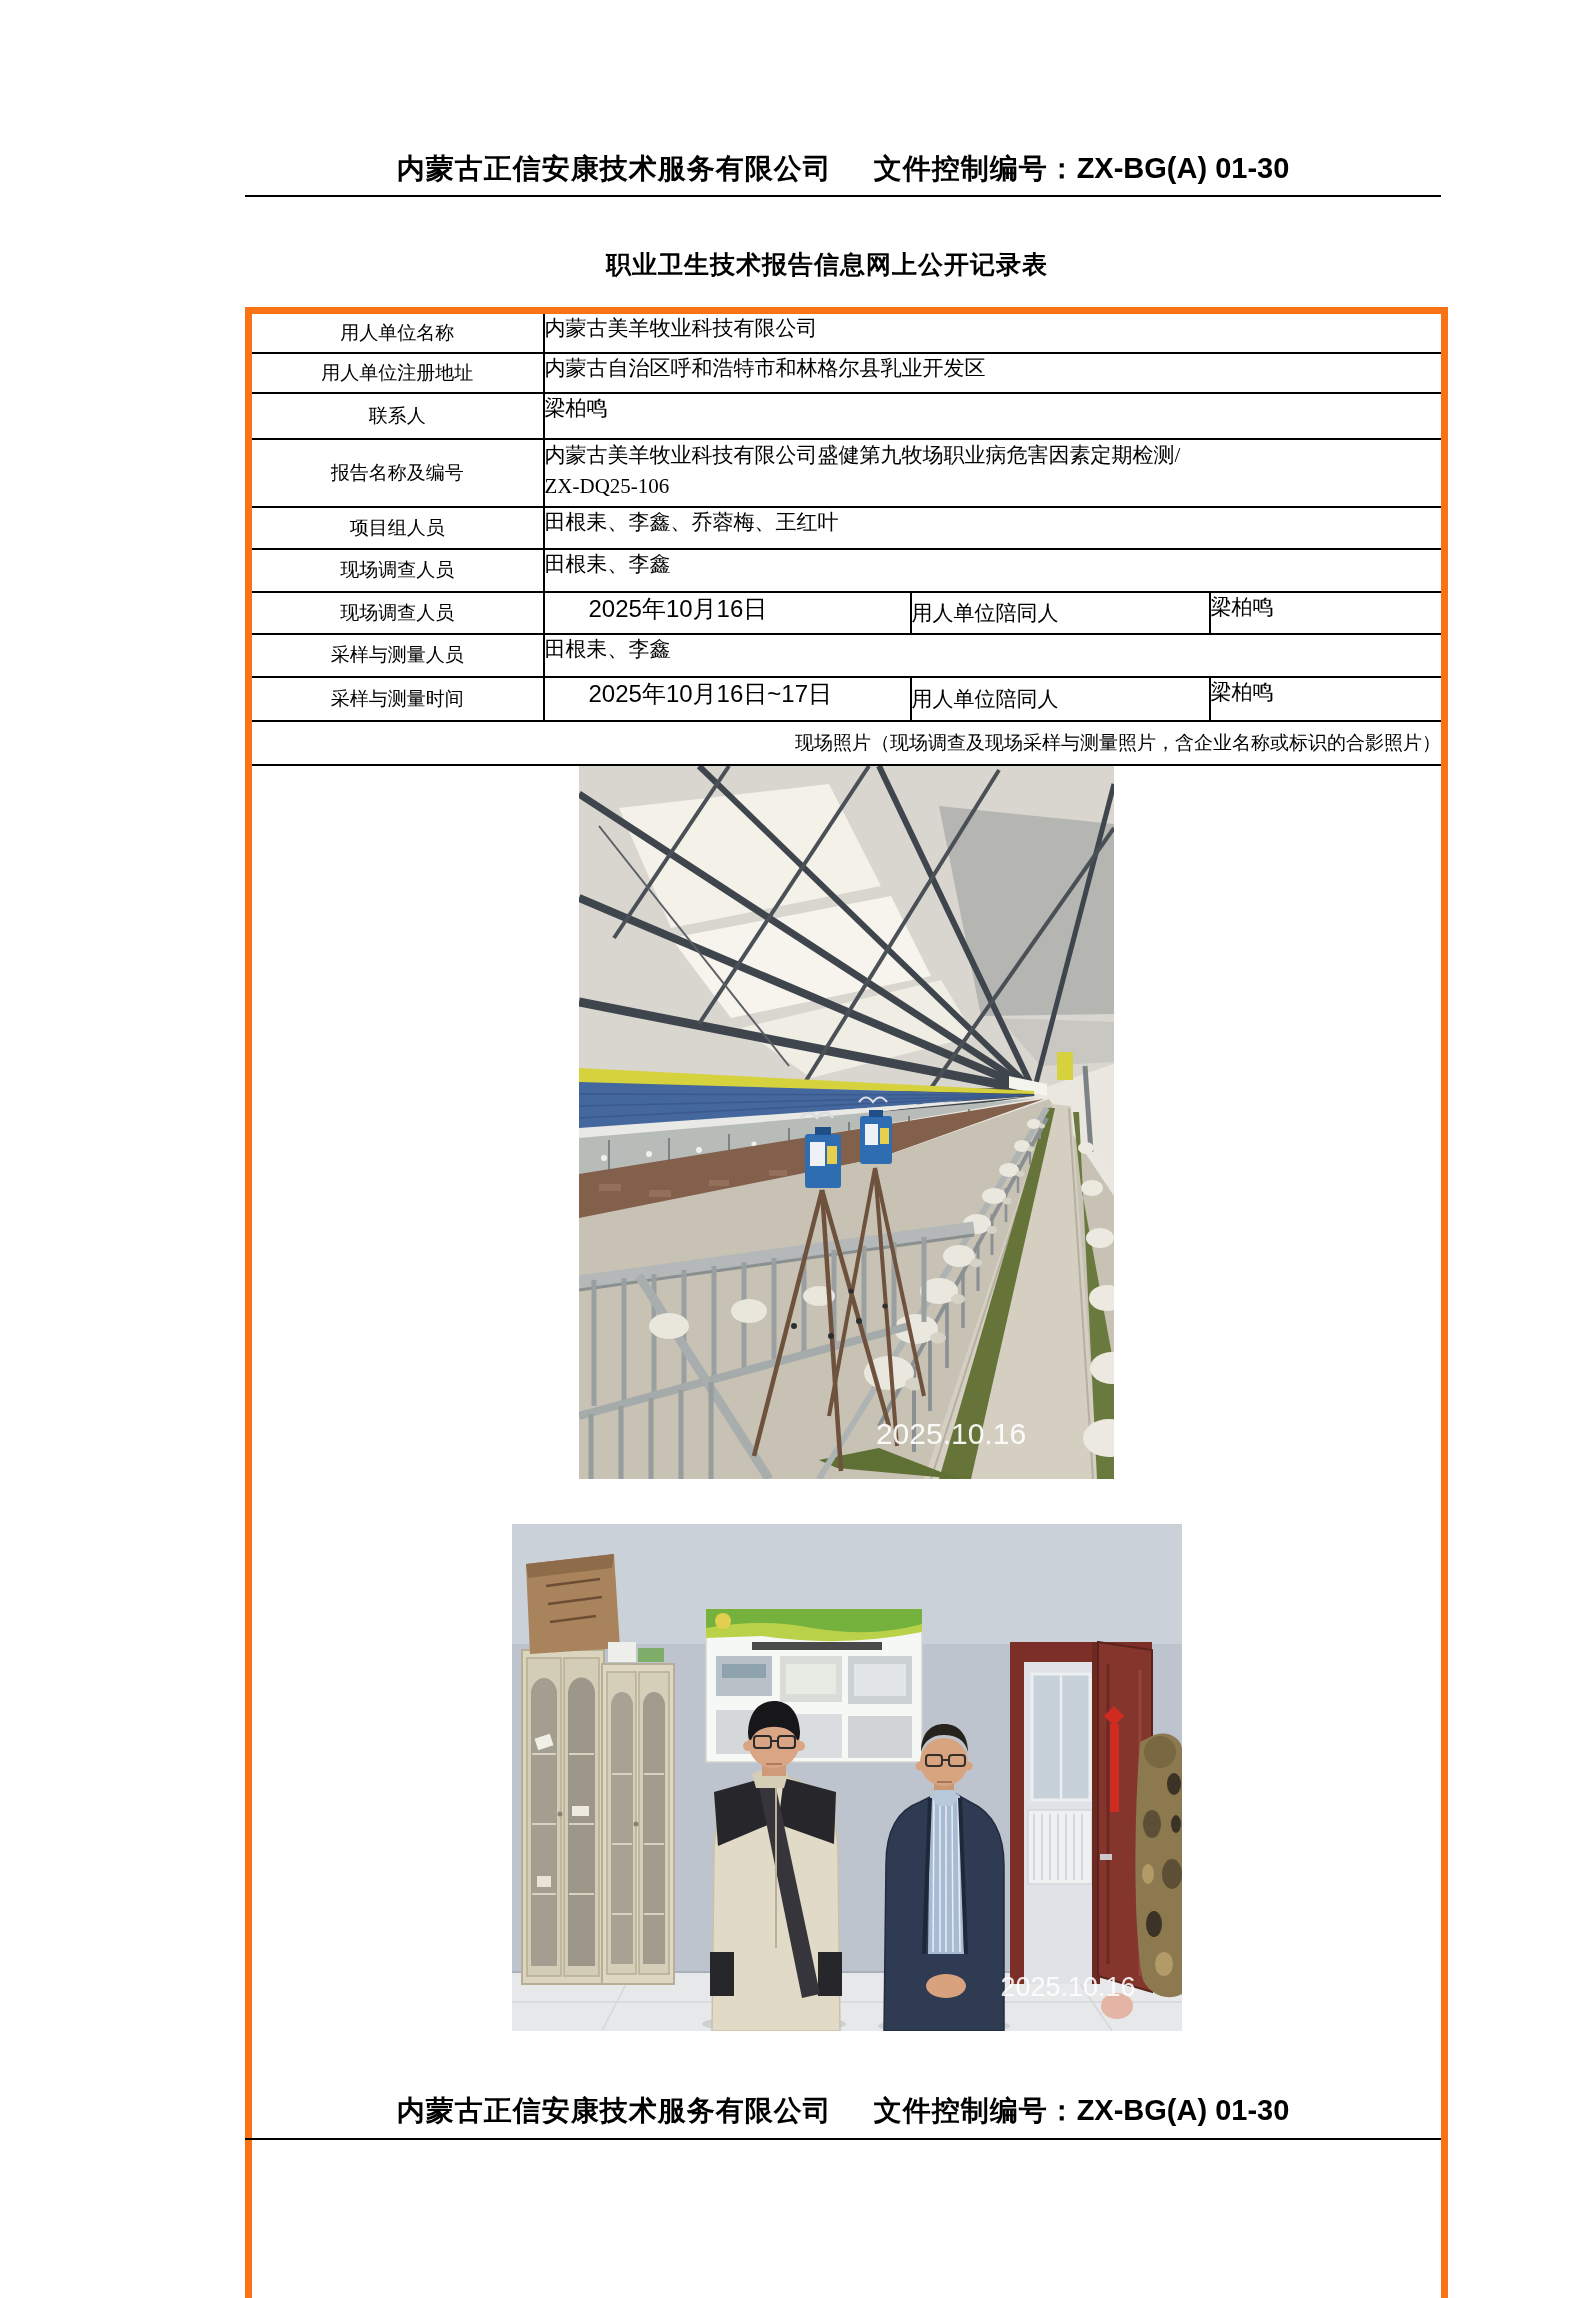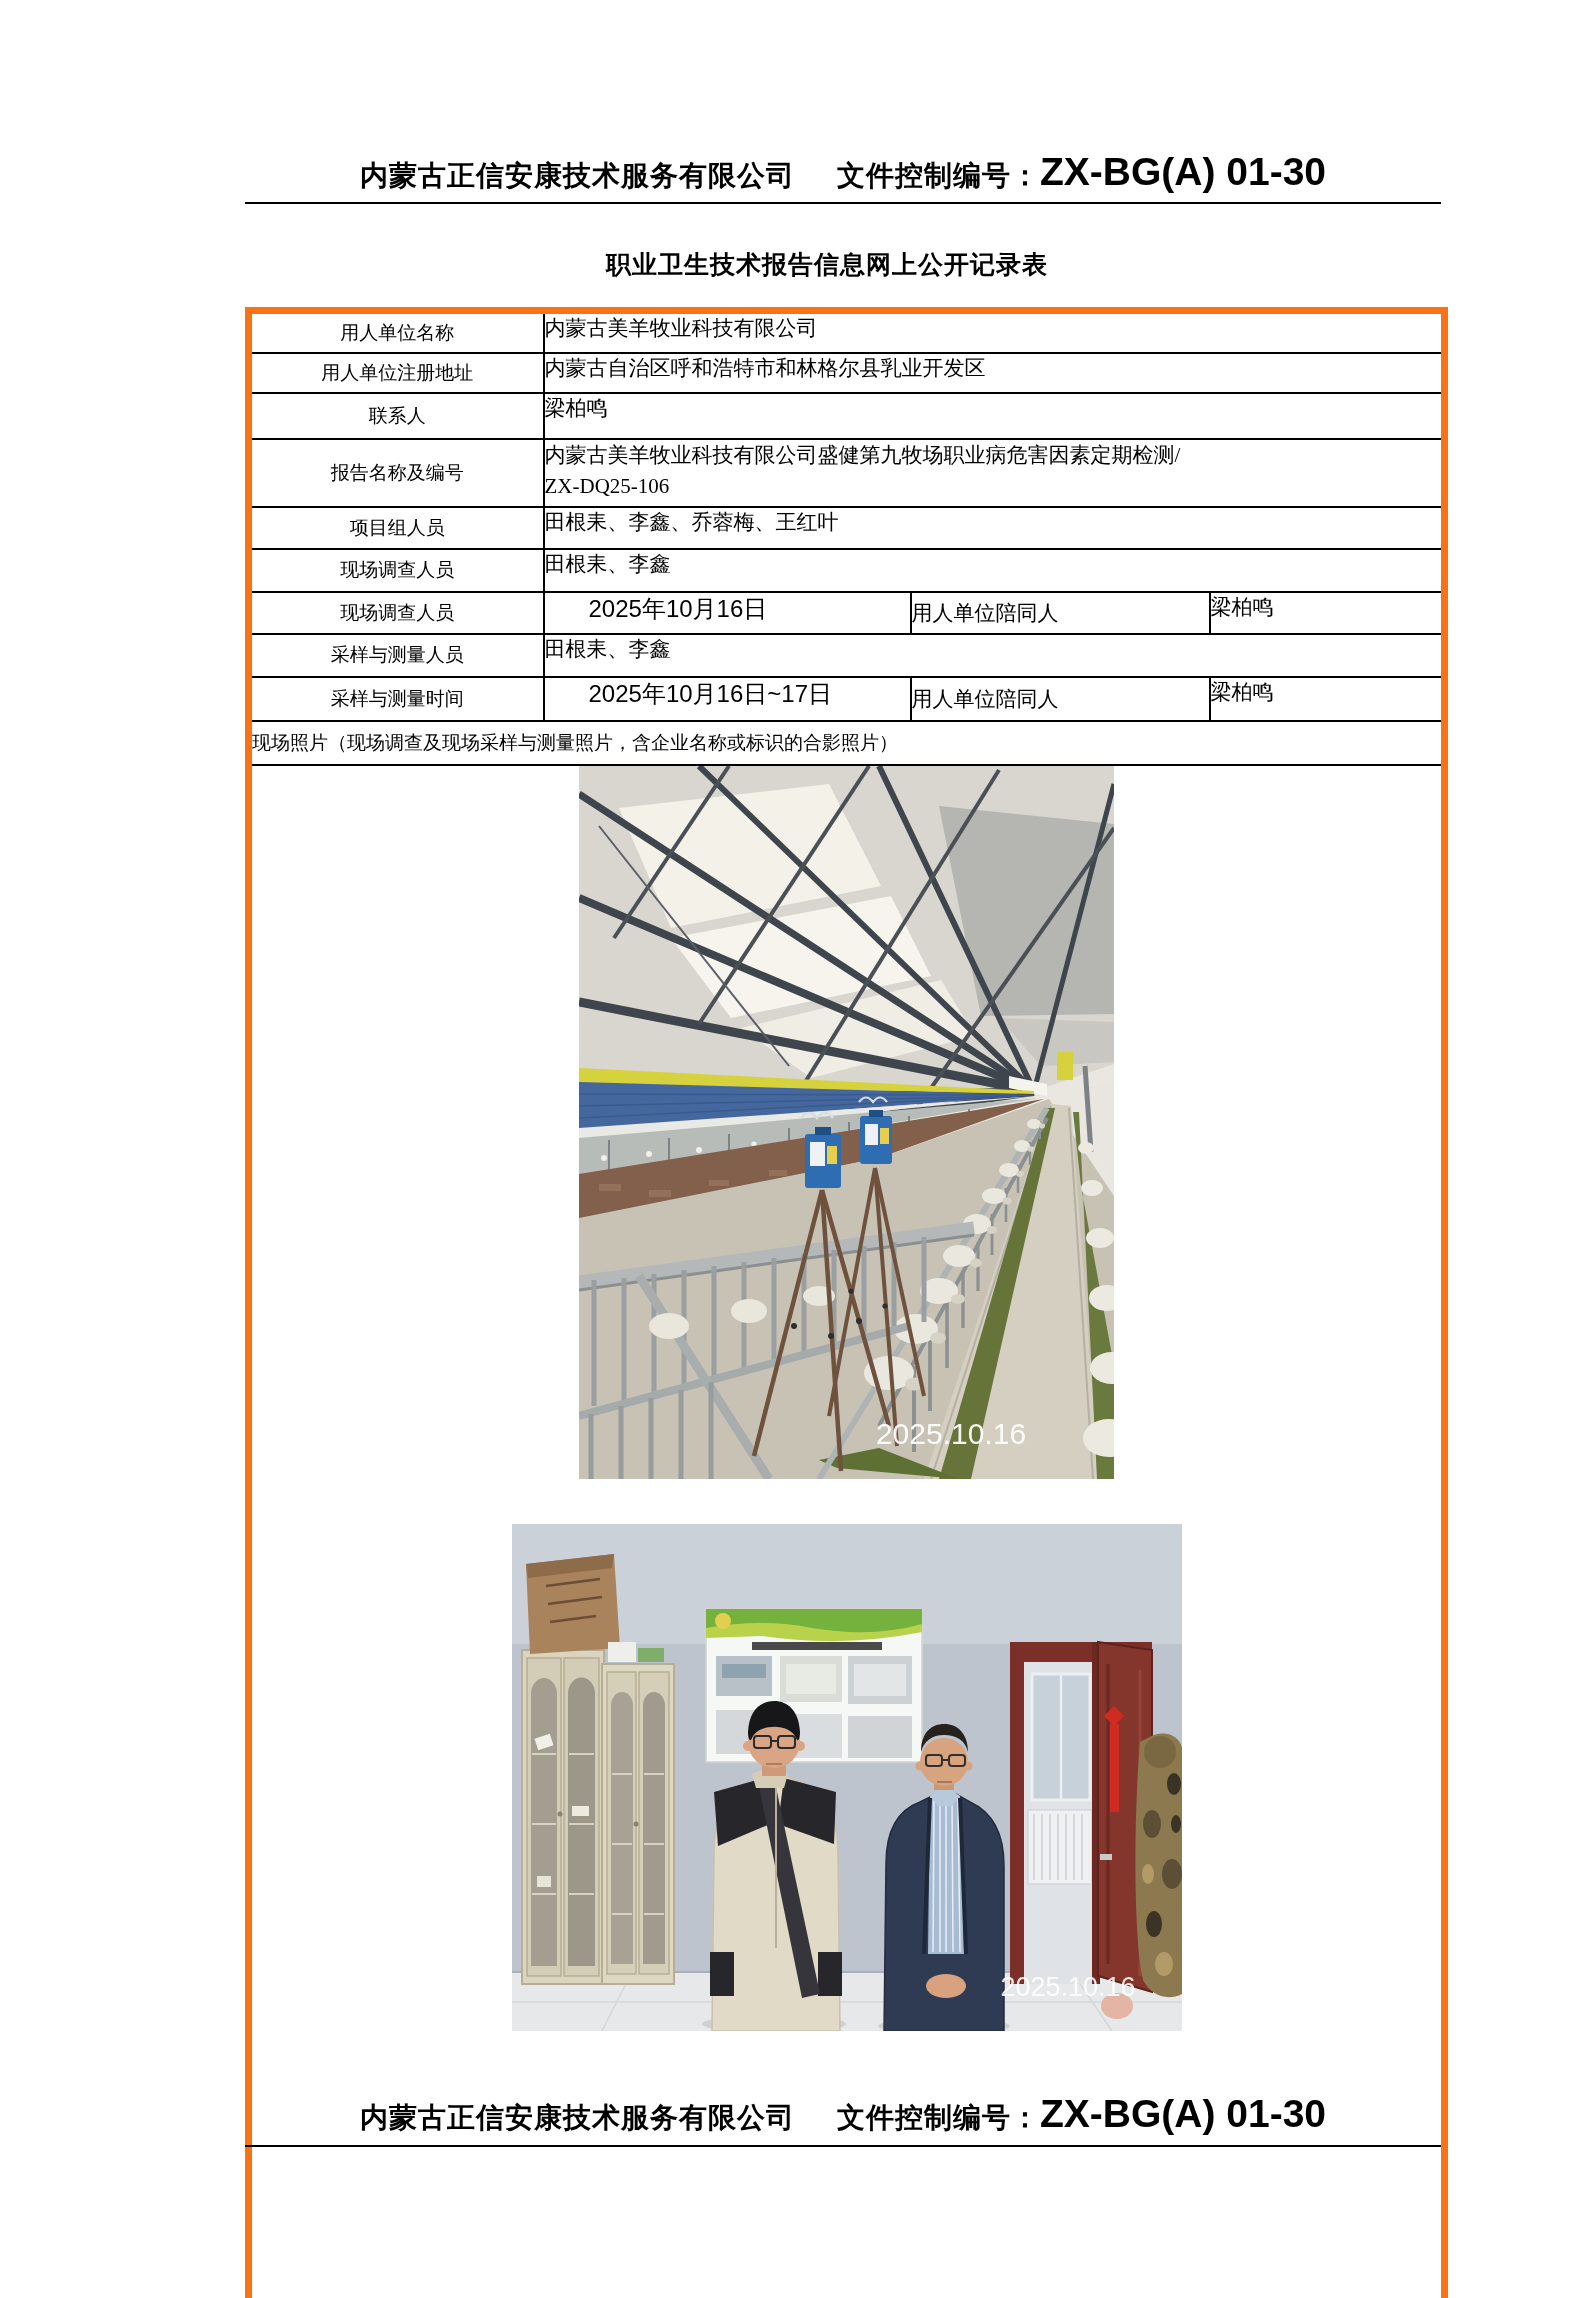--- a/index.html
+++ b/index.html
@@ -7,35 +7,35 @@
     position:relative;width:1587px;height:2298px;margin:0 auto;background:#ffffff;
     font-family:"Liberation Serif","DejaVu Serif",serif;color:#000;overflow:hidden;
   }
   
   .doc-header{position:absolute;left:245px;top:150px;width:1196px;text-align:center;
     border-bottom:2px solid #000;padding-bottom:7px;}
   .doc-footer{position:absolute;left:245px;top:2092px;width:1196px;text-align:center;
     border-bottom:2px solid #000;padding-bottom:8px;}
   .hf-company{font-size:28px;font-weight:bold;letter-spacing:1px;}
   .hf-doclabel{font-size:28px;font-weight:bold;margin-left:42px;letter-spacing:1px;}
-  .hf-code{font-family:"Liberation Sans","DejaVu Sans",sans-serif;font-size:39px;font-weight:bold;}
+  .hf-code{font-family:"Liberation Sans","DejaVu Sans",sans-serif;font-size:29px;font-weight:bold;}
   
   .doc-title{position:absolute;left:229px;top:248px;width:1196px;text-align:center;
     font-family:"Liberation Sans","DejaVu Sans",sans-serif;font-size:25px;font-weight:bold;letter-spacing:1px;}
   
   table.record{position:absolute;left:245px;top:307px;width:1196px;border-collapse:collapse;
     table-layout:fixed;border:7px solid #f97316;}
   table.record td{border:2px solid #000;padding:0;overflow:hidden;}
   td.lbl{text-align:center;vertical-align:middle;font-size:19px;}
   td.val{vertical-align:top;font-size:21px;padding:4px 4px 0 6px;text-align:left;}
   td.val .date{font-family:"Liberation Sans","DejaVu Sans",sans-serif;font-size:24px;padding-left:44px;}
   td.escort-lbl{text-align:left;vertical-align:middle;font-size:21px;}
   td.escort-name{vertical-align:top;font-size:21px;padding:2px 4px 0 6px;text-align:left;}
   .two-line{line-height:31px;}
-  td.photo-caption{font-size:19px;text-align:left;vertical-align:middle;padding-left:22px;}
+  td.photo-caption{font-size:19px;text-align:right;vertical-align:middle;padding-left:22px;}
   td.photo-cell{vertical-align:top;text-align:center;padding-top:27px;}
   .r-a{height:42px}.r-b{height:40px}.r-c{height:46px}.r-d{height:68px}
   .r-e{height:42px}.r-f{height:43px}.r-g{height:42px}.r-h{height:43px}
   .r-i{height:44px}.r-j{height:44px}.r-photos{height:1617px}
   .photo-frame{display:block;margin:0 auto;}
   .photo1{width:535px;height:713px;margin-bottom:45px;}
   .photo2{width:670px;height:507px;}
   svg{display:block;}
   .stamp{font-family:"Liberation Sans","DejaVu Sans",sans-serif;}
 </style>

